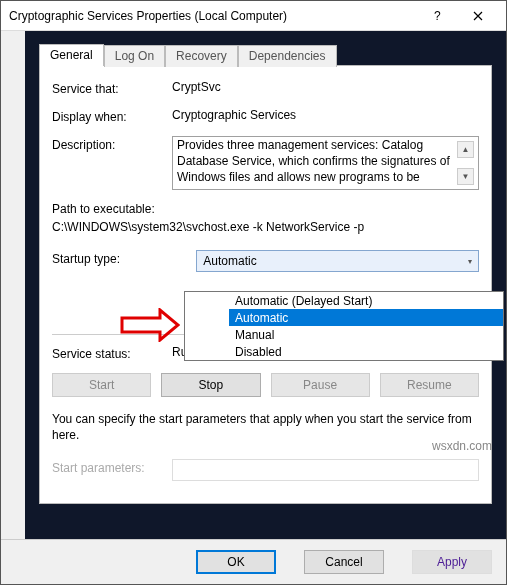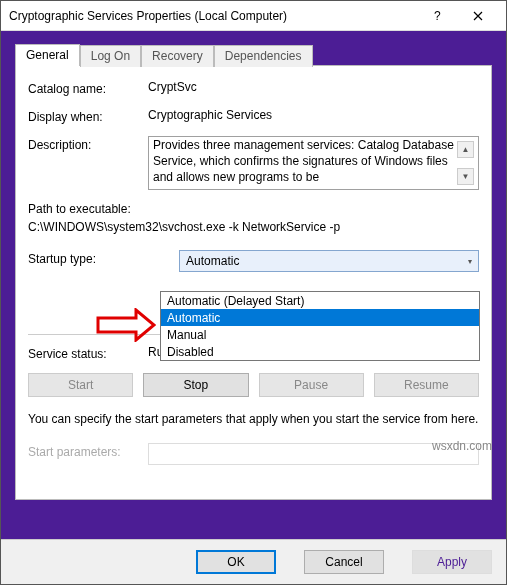--- a/index.html
+++ b/index.html
@@ -1,39 +1,39 @@
 <!DOCTYPE html>
 <html><head>
   <meta charset="utf-8">
   <style>
     * { box-sizing: border-box; margin: 0; padding: 0; font-family: "Segoe UI", Tahoma, sans-serif; font-size: 12px; color: #000; }
     body { background: #fff; width: 507px; height: 585px; overflow: hidden; }
     .window { width: 507px; height: 585px; border: 1px solid #555; background: #f0f0f0; display: flex; flex-direction: column; }
     .titlebar { height: 30px; background: #fff; display: flex; align-items: center; padding: 9px 8px; border-bottom: 1px solid #ddd; }
     .titlebar .title { flex: 1; font-size: 12px; }
     .titlebar .btn { width: 40px; height: 28px; display: flex; align-items: center; justify-content: center; }
-    .content { flex: 1; background: #4c1d95; padding: 12px 14px 0 14px; position: relative; }
+    .content { flex: 1; background: #0f172a; padding: 12px 14px 0 14px; position: relative; margin-left: 24px; }
     .tabs { display: flex; height: 22px; position: relative; z-index: 2; }
     .tab { padding: 3px 10px 3px 10px; border: 1px solid #bbb; border-bottom: none; background: #f0f0f0; font-size: 12px; position: relative; }
     .tab.active { background: #fff; top: 1px; border-top: 1px solid #bbb; }
     .tab:not(.active) { top: 2px; color: #555; }
     .panel { background: #fff; border: 1px solid #bbb; padding: 14px 12px 10px 12px; position: relative; z-index: 1; min-height: 435px; }
     .row { display: flex; align-items: flex-start; margin-bottom: 12px; }
     .label { width: 120px; color: #000; padding-top: 2px; }
     .value { flex: 1; }
     .descbox { border: 1px solid #a0a0a0; padding: 4px 4px; height: 54px; display: flex; align-items: flex-end; background: #fff; }
     .desctext { flex: 1; line-height: 16px; overflow: hidden; }
     .scrollbar { width: 17px; height: 100%; display: flex; flex-direction: column; }
     .scrollbtn { width: 17px; height: 17px; background: #f0f0f0; border: 1px solid #ccc; display: flex; align-items: center; justify-content: center; font-size: 8px; color: #555; }
     .scrollspace { flex: 1; }
     .pathlabel { margin-bottom: 4px; }
     .pathval { margin-bottom: 16px; }
     .select { width: 320px; height: 22px; border: 1px solid #84a6cf; background: #e8f0fb; display: flex; align-items: center; padding: 0 6px; justify-content: space-between; }
     .select .chev { font-size: 8px; color: #555; }
-    .dropdown { position: absolute; left: 144px; top: 225px; width: 320px; border: 1px solid #767676; background: #fff; z-index: 10; }
+    .dropdown { position: absolute; left: 144px; top: 225px; width: 320px; border: 1px solid #767676; background: #fff; z-index: 10; padding-left: 44px; }
     .dropdown .opt { padding: 2px 6px; font-size: 12px; height: 17px; line-height: 15px; }
     .dropdown .opt.sel { background: #0078d7; color: #fff; }
     .divider { border-top: 1px solid #ccc; margin: 62px 0 10px 0; }
     .buttons4 { display: flex; gap: 10px; margin-bottom: 14px; }
     .btn4 { flex: 1; height: 24px; border: 1px solid #ccc; background: #e6e6e6; color: #888; display: flex; align-items: center; justify-content: center; }
     .btn4.enabled { color: #000; background: #e1e1e1; border: 1px solid #adadad; }
     .note { line-height: 16px; margin-bottom: 16px; }
     .startparam .label { color: #aaa; }
     .startparam .inputbox { flex: 1; height: 22px; border: 1px solid #ddd; background: #fff; }
     .footer { display: flex; justify-content: flex-end; align-items: center; gap: 8px; padding: 10px 14px; border-top: 1px solid #ccc; background: #f0f0f0; }
@@ -64,21 +64,21 @@
   <div class="content">
     <div class="tabs">
       <div class="tab active">General</div>
       <div class="tab">Log On</div>
       <div class="tab">Recovery</div>
       <div class="tab">Dependencies</div>
     </div>
 
     <div class="panel">
       <div class="row">
-        <div class="label">Catalog name:</div>
+        <div class="label">Service that:</div>
         <div class="value">CryptSvc</div>
       </div>
       <div class="row">
         <div class="label">Display when:</div>
         <div class="value">Cryptographic Services</div>
       </div>
       <div class="row">
         <div class="label">Description:</div>
         <div class="value descbox">
           <div class="desctext">Provides three management services: Catalog Database Service, which confirms the signatures of Windows files and allows new programs to be</div>

